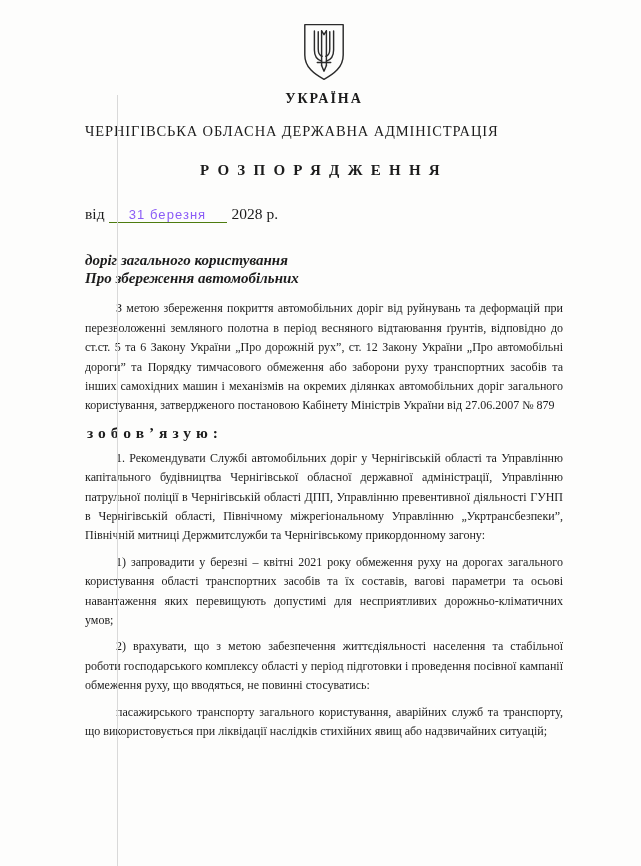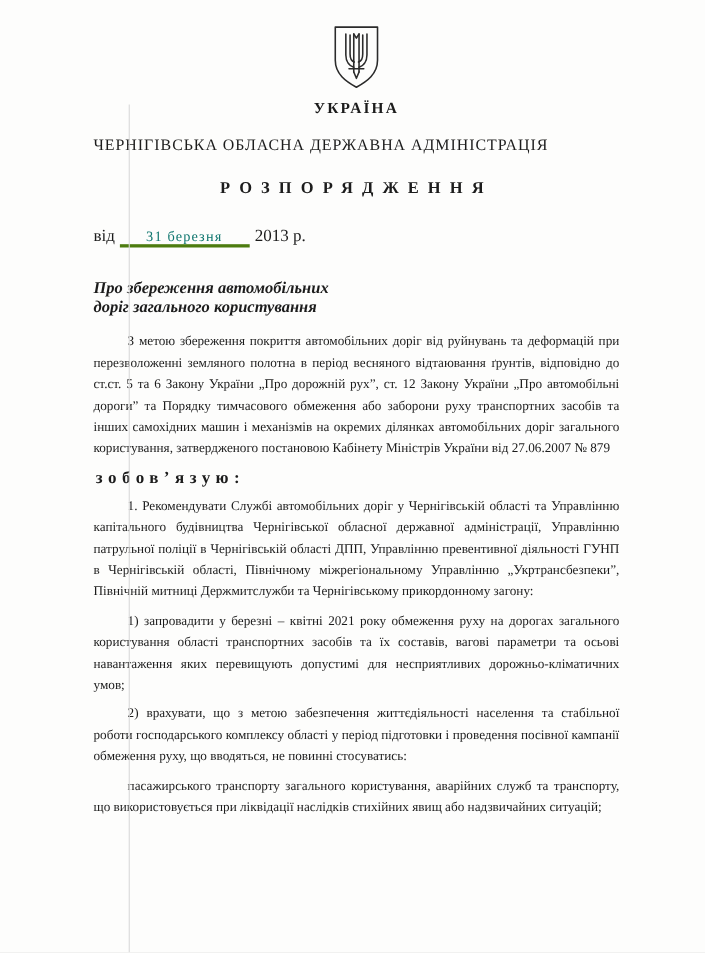--- a/index.html
+++ b/index.html
@@ -55,25 +55,25 @@
   }
   .dateline {
     display: flex;
     align-items: baseline;
     margin-top: 26px;
     font-size: 15.5px;
   }
   .date-left { white-space: nowrap; }
   .fill-line {
     display: inline-block;
-    border-bottom: 3px solid #4d7c0f;
+    border-bottom: 1px solid #4d7c0f;
     text-align: center;
-    font-family: Liberation Serif, serif;
+    font-family: Liberation Sans, sans-serif;
     font-size: 13px;
-    color: #0f766e;
+    color: #8b5cf6;
     letter-spacing: 0.08em;
     line-height: 1.1;
     vertical-align: baseline;
   }
   .date-fill { min-width: 118px; margin: 0 5px 0 4px; }
   .num-fill  { min-width: 96px; margin-left: 8px; }
   .city { flex: 1; text-align: center; }
   .numline { white-space: nowrap; }
   .subject {
     margin-top: 28px;
@@ -123,27 +123,27 @@
   </div>
 
   <div class="country">УКРАЇНА</div>
 
   <div class="org">ЧЕРНІГІВСЬКА ОБЛАСНА ДЕРЖАВНА АДМІНІСТРАЦІЯ</div>
 
   <div class="doctype">РОЗПОРЯДЖЕННЯ</div>
 
   <div class="dateline">
     <div class="date-left">
-      <span>від</span><span class="fill-line date-fill">31 березня</span><span>2013 р.</span>
+      <span>від</span><span class="fill-line date-fill">31 березня</span><span>2028 р.</span>
     </div>
   </div>
 
   <div class="subject">
+    <div>доріг загального користування</div>
     <div>Про збереження автомобільних</div>
-    <div>доріг загального користування</div>
   </div>
 
   <p class="body-text first">З метою збереження покриття автомобільних доріг від руйнувань та деформацій при перезволоженні земляного полотна в період весняного відтаювання ґрунтів, відповідно до ст.ст. 5 та 6 Закону України „Про дорожній рух”, ст. 12 Закону України „Про автомобільні дороги” та Порядку тимчасового обмеження або заборони руху транспортних засобів та інших самохідних машин і механізмів на окремих ділянках автомобільних доріг загального користування, затвердженого постановою Кабінету Міністрів України від 27.06.2007 № 879</p>
 
   <p class="resolution">зобов’язую:</p>
 
   <p class="body-text">1. Рекомендувати Службі автомобільних доріг у Чернігівській області та Управлінню капітального будівництва Чернігівської обласної державної адміністрації, Управлінню патрульної поліції в Чернігівській області ДПП, Управлінню превентивної діяльності ГУНП в Чернігівській області, Північному міжрегіональному Управлінню „Укртрансбезпеки”, Північній митниці Держмитслужби та Чернігівському прикордонному загону:</p>
   <p class="body-text">1) запровадити у березні – квітні 2021 року обмеження руху на дорогах загального користування області транспортних засобів та їх составів, вагові параметри та осьові навантаження яких перевищують допустимі для несприятливих дорожньо-кліматичних умов;</p>
   <p class="body-text">2) врахувати, що з метою забезпечення життєдіяльності населення та стабільної роботи господарського комплексу області у період підготовки і проведення посівної кампанії обмеження руху, що вводяться, не повинні стосуватись:</p>
   <p class="body-text">пасажирського транспорту загального користування, аварійних служб та транспорту, що використовується при ліквідації наслідків стихійних явищ або надзвичайних ситуацій;</p>

